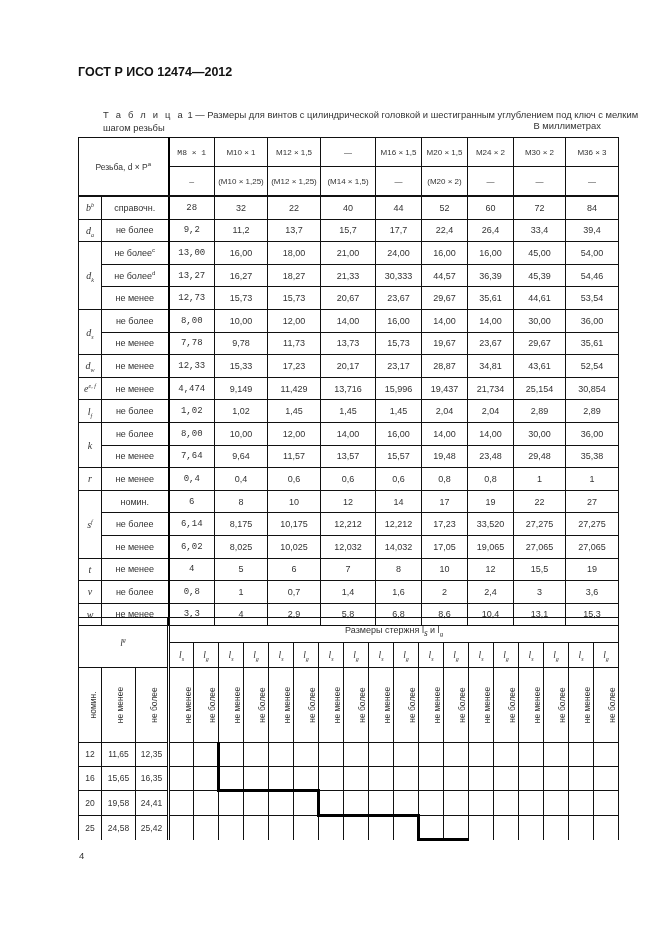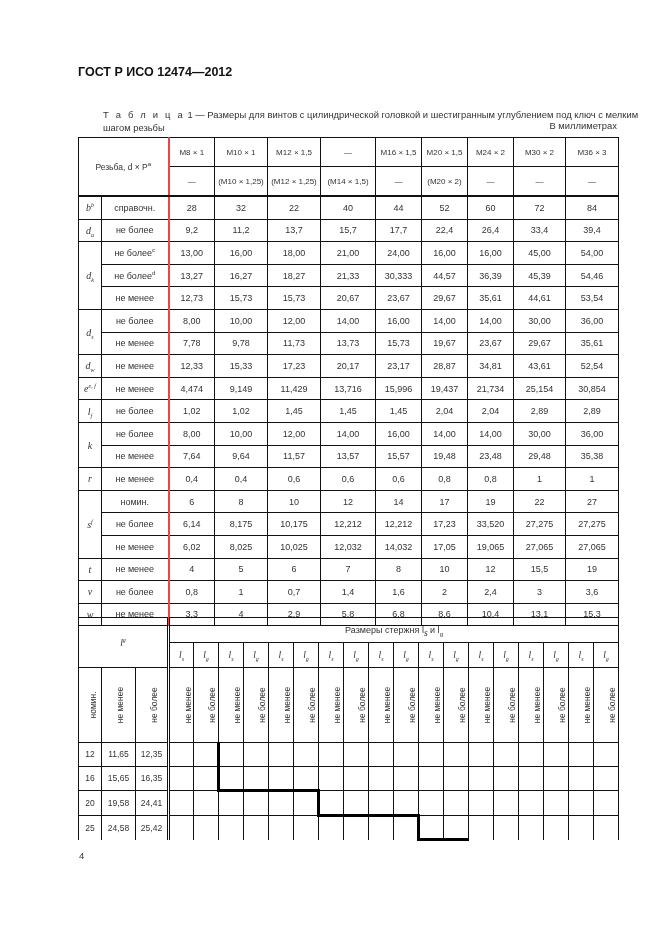--- a/index.html
+++ b/index.html
@@ -1,29 +1,29 @@
 <!DOCTYPE html>
 <html><head>
 <meta charset="utf-8">
 <style>
   html, body { margin:0; padding:0; background:#fff; }
   body { width:661px; height:936px; position:relative; font-family:"Liberation Sans", sans-serif; color:#1a1a1a; overflow:hidden; }
   .doc-title { position:absolute; left:78px; top:65px; font-size:12.5px; font-weight:bold; color:#111; }
   .caption { position:absolute; left:78px; top:108px; width:540px; font-size:9.4px; line-height:13px; color:#333;margin-left:25px; }
   .caption .spaced { letter-spacing:2.2px; }
-  .units { position:absolute; right:44px; top:120px; font-size:9.4px; color:#333;margin-left:32px; }
+  .units { position:absolute; right:60px; top:120px; font-size:9.4px; color:#333;margin-left:32px; }
   .page-num { position:absolute; left:79px; top:850px; font-size:9.5px; color:#333; }
 
   table { border-collapse:collapse; position:absolute; left:78px; table-layout:fixed; }
   td { border:1px solid #111; text-align:center; vertical-align:middle; font-size:9px; color:#333; padding:0; white-space:nowrap; overflow:hidden; }
   .upper { top:137px; width:540px; }
   .upper td { height:21.6px; }
   .upper .hdr td { height:28px; font-size:8px; }
   .upper .sym { font-style:italic; font-family:"Liberation Serif", serif; font-size:10px; }
-  .upper .thickL { border-left:2px solid #ef4444; }
+  .upper .thickL { border-left:2px solid #000000;font-family:Liberation Mono, monospace; }
   .upper .thickB td { border-bottom:2px solid #111; }
   sup { font-size:6px; vertical-align:super; line-height:0; }
   sub { font-size:6px; vertical-align:sub; line-height:0; }
 
   .lower { top:617px; width:540px; }
   .lower td { font-size:8.5px; }
   .lower .dbl { border-left:3px double #111; }
   .lower .sym { font-style:italic; font-family:"Liberation Serif", serif; font-size:9.5px; }
   .lower .vert { height:74px; }
   .lower .vert span { display:inline-block; transform:rotate(-90deg); white-space:nowrap; font-size:8.5px; }

